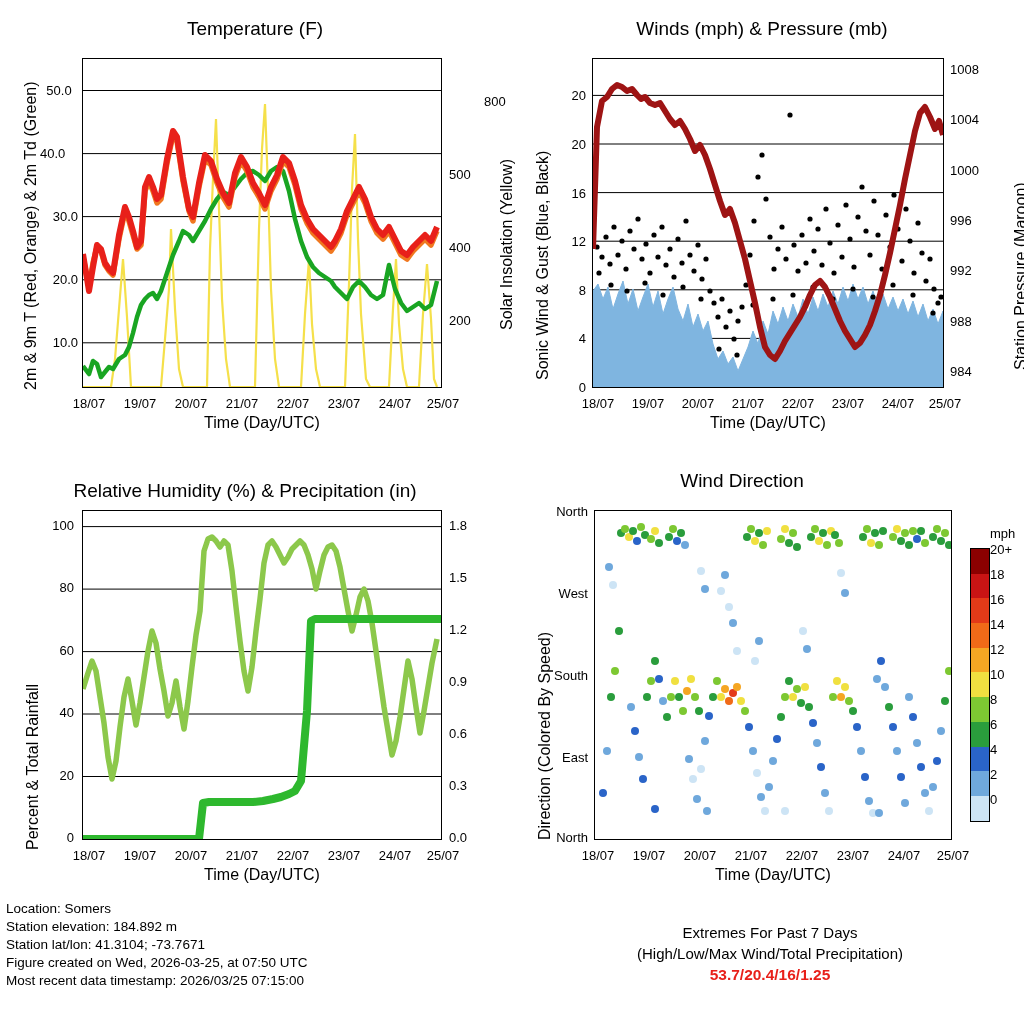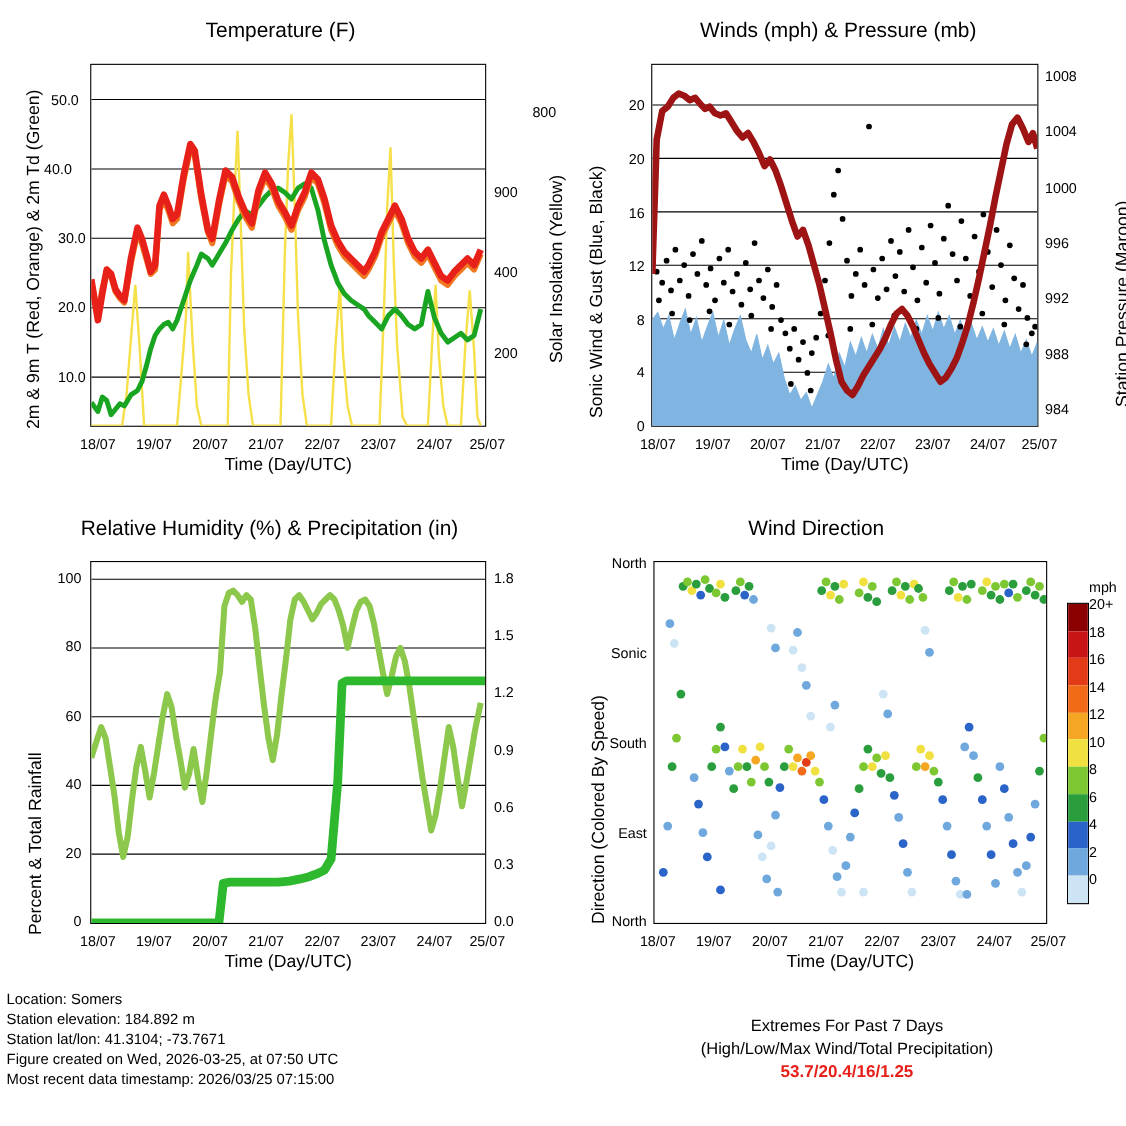--- a/index.html
+++ b/index.html
@@ -59,21 +59,21 @@
     </div>
 
     <div style="position:absolute;left:40px;top:335px;width:38px;text-align:right;" class="tick">10.0</div>
     <div style="position:absolute;left:40px;top:272px;width:38px;text-align:right;" class="tick">20.0</div>
     <div style="position:absolute;left:40px;top:209px;width:38px;text-align:right;" class="tick">30.0</div>
     <div style="position:absolute;left:40px;top:146px;width:38px;text-align:left;" class="tick">40.0</div>
     <div style="position:absolute;left:40px;top:83px;width:38px;text-align:center;" class="tick">50.0</div>
 
     <div style="position:absolute;left:449px;top:313px;" class="tick">200</div>
     <div style="position:absolute;left:449px;top:240px;" class="tick">400</div>
-    <div style="position:absolute;left:449px;top:167px;" class="tick">900</div>
+    <div style="position:absolute;left:449px;top:167px;" class="tick">500</div>
     <div style="position:absolute;left:449px;top:94px;margin-left:35px;" class="tick">800</div>
 
     <div style="position:absolute;left:65px;top:396px;width:48px;text-align:center;" class="tick">18/07</div>
     <div style="position:absolute;left:116px;top:396px;width:48px;text-align:center;" class="tick">19/07</div>
     <div style="position:absolute;left:167px;top:396px;width:48px;text-align:center;" class="tick">20/07</div>
     <div style="position:absolute;left:218px;top:396px;width:48px;text-align:center;" class="tick">21/07</div>
     <div style="position:absolute;left:269px;top:396px;width:48px;text-align:center;" class="tick">22/07</div>
     <div style="position:absolute;left:320px;top:396px;width:48px;text-align:center;" class="tick">23/07</div>
     <div style="position:absolute;left:371px;top:396px;width:48px;text-align:center;" class="tick">24/07</div>
     <div style="position:absolute;left:419px;top:396px;width:48px;text-align:center;" class="tick">25/07</div>
@@ -236,21 +236,21 @@
     <div style="position:absolute;left:212px;top:396px;width:48px;text-align:center;" class="tick">21/07</div>
     <div style="position:absolute;left:262px;top:396px;width:48px;text-align:center;" class="tick">22/07</div>
     <div style="position:absolute;left:312px;top:396px;width:48px;text-align:center;" class="tick">23/07</div>
     <div style="position:absolute;left:362px;top:396px;width:48px;text-align:center;" class="tick">24/07</div>
     <div style="position:absolute;left:409px;top:396px;width:48px;text-align:center;" class="tick">25/07</div>
 
     <div class="axis-title" style="position:absolute;left:80px;top:414px;width:352px;text-align:center;">Time (Day/UTC)</div>
   </div>
 
   <div class="panel" style="left:0;top:460px;width:512px;height:440px;">
-    <div class="title" style="position:absolute;left:10px;top:10px;width:470px;">Relative Humidity (%) &amp; Precipitation (in)</div>
+    <div class="title" style="position:absolute;left:10px;top:20px;width:470px;">Relative Humidity (%) &amp; Precipitation (in)</div>
 
     <div class="rot axis-title" style="position:absolute;left:24px;top:390px;">Percent &amp; Total Rainfall</div>
 
     <div class="plotbox" style="left:82px;top:50px;width:360px;height:330px;">
       <svg width="358" height="328" viewBox="0 0 358 328" preserveAspectRatio="none">
 
         <g stroke="#000" stroke-width="1">
           <line x1="0" y1="265.5" x2="358" y2="265.5"></line>
           <line x1="0" y1="203.0" x2="358" y2="203.0"></line>
           <line x1="0" y1="140.6" x2="358" y2="140.6"></line>
@@ -459,21 +459,21 @@
             <circle cx="164" cy="130" r="4" fill="#6fa8dc"></circle>
           <circle cx="112" cy="300" r="4" fill="#6fa8dc"></circle>
             <circle cx="60" cy="298" r="4" fill="#2a64c8"></circle>
           <circle cx="190" cy="300" r="4" fill="#cde4f5"></circle>
             <circle cx="284" cy="302" r="4" fill="#6fa8dc"></circle>
         </g>
       </svg>
     </div>
 
     <div style="position:absolute;left:32px;top:44px;width:44px;text-align:right;" class="tick">North</div>
-    <div style="position:absolute;left:32px;top:126px;width:44px;text-align:right;" class="tick">Sonic</div>
+    <div style="position:absolute;left:32px;top:126px;width:44px;text-align:right;" class="tick">West</div>
     <div style="position:absolute;left:32px;top:208px;width:44px;text-align:right;" class="tick">South</div>
     <div style="position:absolute;left:32px;top:290px;width:44px;text-align:right;" class="tick">East</div>
     <div style="position:absolute;left:32px;top:370px;width:44px;text-align:right;" class="tick">North</div>
 
     <div style="position:absolute;left:62px;top:388px;width:48px;text-align:center;" class="tick">18/07</div>
     <div style="position:absolute;left:113px;top:388px;width:48px;text-align:center;" class="tick">19/07</div>
     <div style="position:absolute;left:164px;top:388px;width:48px;text-align:center;" class="tick">20/07</div>
     <div style="position:absolute;left:215px;top:388px;width:48px;text-align:center;" class="tick">21/07</div>
     <div style="position:absolute;left:266px;top:388px;width:48px;text-align:center;" class="tick">22/07</div>
     <div style="position:absolute;left:317px;top:388px;width:48px;text-align:center;" class="tick">23/07</div>

